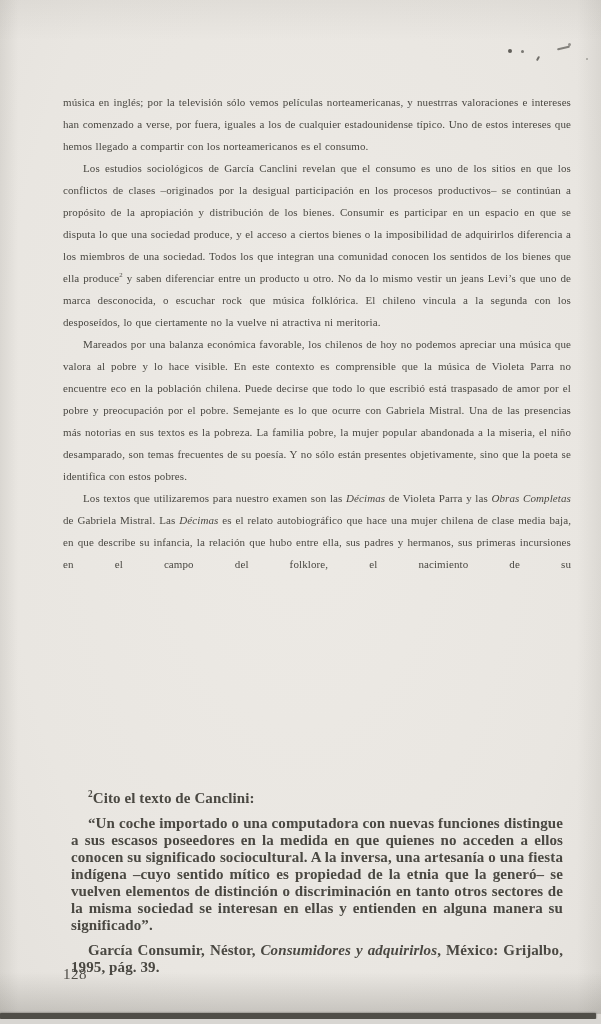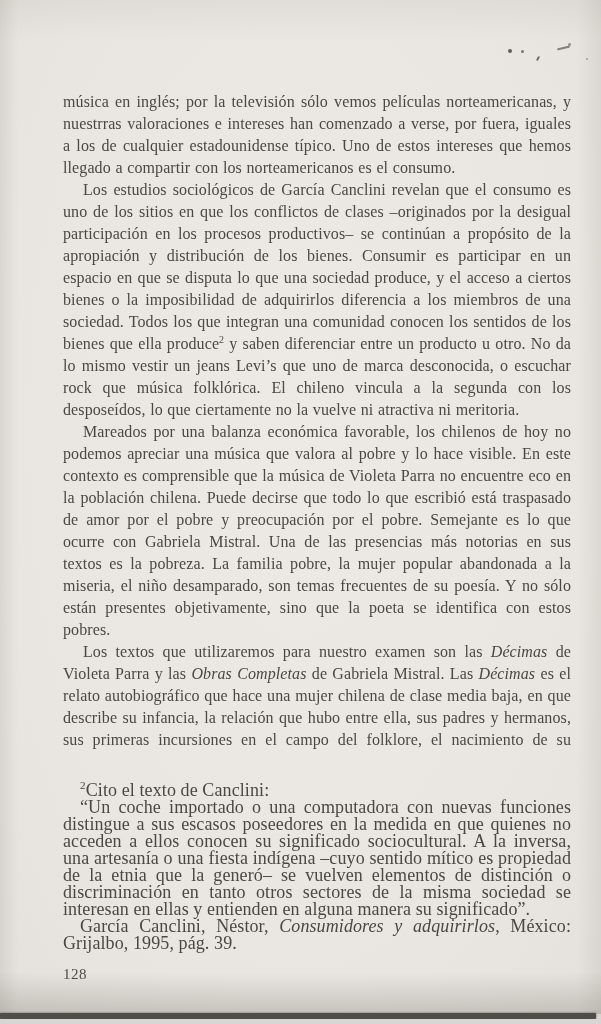--- a/index.html
+++ b/index.html
@@ -23,21 +23,21 @@
 
   
   .text-block {
     position: absolute;
     left: 63px;
     top: 91px;
     width: 508px;
   }
   .para {
     margin: 0;
-    font-size: 16px;
+    font-size: 11px;
     line-height: 22px;
     text-align: justify;
     letter-spacing: 0.1px;
     word-spacing: 0.5px;
   }
   .indent { text-indent: 20px; }
   .justify-last { text-align-last: justify; }
   sup {
     font-size: 0.62em;
     line-height: 0;
@@ -45,25 +45,26 @@
   }
 
   
   .footnote {
     position: absolute;
     left: 63px;
     top: 782px;
     width: 508px;
   }
   .fn {
-    margin: 0;
-    font-size: 18px;
+    margin: 8px;
+    font-size: 15px;
     line-height: 17px;
     text-align: justify;
     letter-spacing: 0.1px;
+    font-weight: bold;
   }
   .fn.indent { text-indent: 17px; }
 
   
   .page-number {
     position: absolute;
     left: 63px;
     top: 966px;
     font-size: 15px;
     letter-spacing: 0.5px;
@@ -113,21 +114,21 @@
   <main class="text-block">
     <p class="para"><span>música en inglés; por la televisión sólo vemos películas norteamericanas, y nuestrras valoraciones e intereses han comenzado a verse, por fuera, iguales a los de cualquier estadounidense típico. Uno de estos intereses que hemos llegado a compartir con los norteamericanos es el consumo.</span></p>
     <p class="para indent"><span>Los estudios sociológicos de García Canclini revelan que el consumo es uno de los sitios en que los conflictos de clases –originados por la desigual participación en los procesos productivos– se continúan a propósito de la apropiación y distribución de los bienes. Consumir es participar en un espacio en que se disputa lo que una sociedad produce, y el acceso a ciertos bienes o la imposibilidad de adquirirlos diferencia a los miembros de una sociedad. Todos los que integran una comunidad conocen los sentidos de los bienes que ella produce</span><sup>2</sup><span> y saben diferenciar entre un producto u otro. No da lo mismo vestir un jeans Levi’s que uno de marca desconocida, o escuchar rock que música folklórica. El chileno vincula a la segunda con los desposeídos, lo que ciertamente no la vuelve ni atractiva ni meritoria.</span></p>
     <p class="para indent"><span>Mareados por una balanza económica favorable, los chilenos de hoy no podemos apreciar una música que valora al pobre y lo hace visible. En este contexto es comprensible que la música de Violeta Parra no encuentre eco en la población chilena. Puede decirse que todo lo que escribió está traspasado de amor por el pobre y preocupación por el pobre. Semejante es lo que ocurre con Gabriela Mistral. Una de las presencias más notorias en sus textos es la pobreza. La familia pobre, la mujer popular abandonada a la miseria, el niño desamparado, son temas frecuentes de su poesía. Y no sólo están presentes objetivamente, sino que la poeta se identifica con estos pobres.</span></p>
     <p class="para indent justify-last"><span>Los textos que utilizaremos para nuestro examen son las </span><span style="font-style: italic;">Décimas</span><span> de Violeta Parra y las </span><span style="font-style: italic;">Obras Completas</span><span> de Gabriela Mistral. Las </span><span style="font-style: italic;">Décimas</span><span> es el relato autobiográfico que hace una mujer chilena de clase media baja, en que describe su infancia, la relación que hubo entre ella, sus padres y hermanos, sus primeras incursiones en el campo del folklore, el nacimiento de su</span></p>
   </main>
 
   <section class="footnote">
     <p class="fn indent"><sup>2</sup><span>Cito el texto de Canclini:</span></p>
     <p class="fn indent"><span>“Un coche importado o una computadora con nuevas funciones distingue a sus escasos poseedores en la medida en que quienes no acceden a ellos conocen su significado sociocultural. A la inversa, una artesanía o una fiesta indígena –cuyo sentido mítico es propiedad de la etnia que la generó– se vuelven elementos de distinción o discriminación en tanto otros sectores de la misma sociedad se interesan en ellas y entienden en alguna manera su significado”.</span></p>
-    <p class="fn indent"><span>García Canclini, Néstor, </span><span style="font-style: italic;">Consumidores y adquirirlos</span><span>, México: Grijalbo, 1995, pág. 39.</span></p>
+    <p class="fn indent"><span>García Consumir, Néstor, </span><span style="font-style: italic;">Consumidores y adquirirlos</span><span>, México: Grijalbo, 1995, pág. 39.</span></p>
   </section>
 
   <div class="page-number">128</div>
 
   <div class="bottom-edge">
     <div class="shade"></div>
     <div class="line"></div>
     <div class="tail"></div>
   </div>
 

